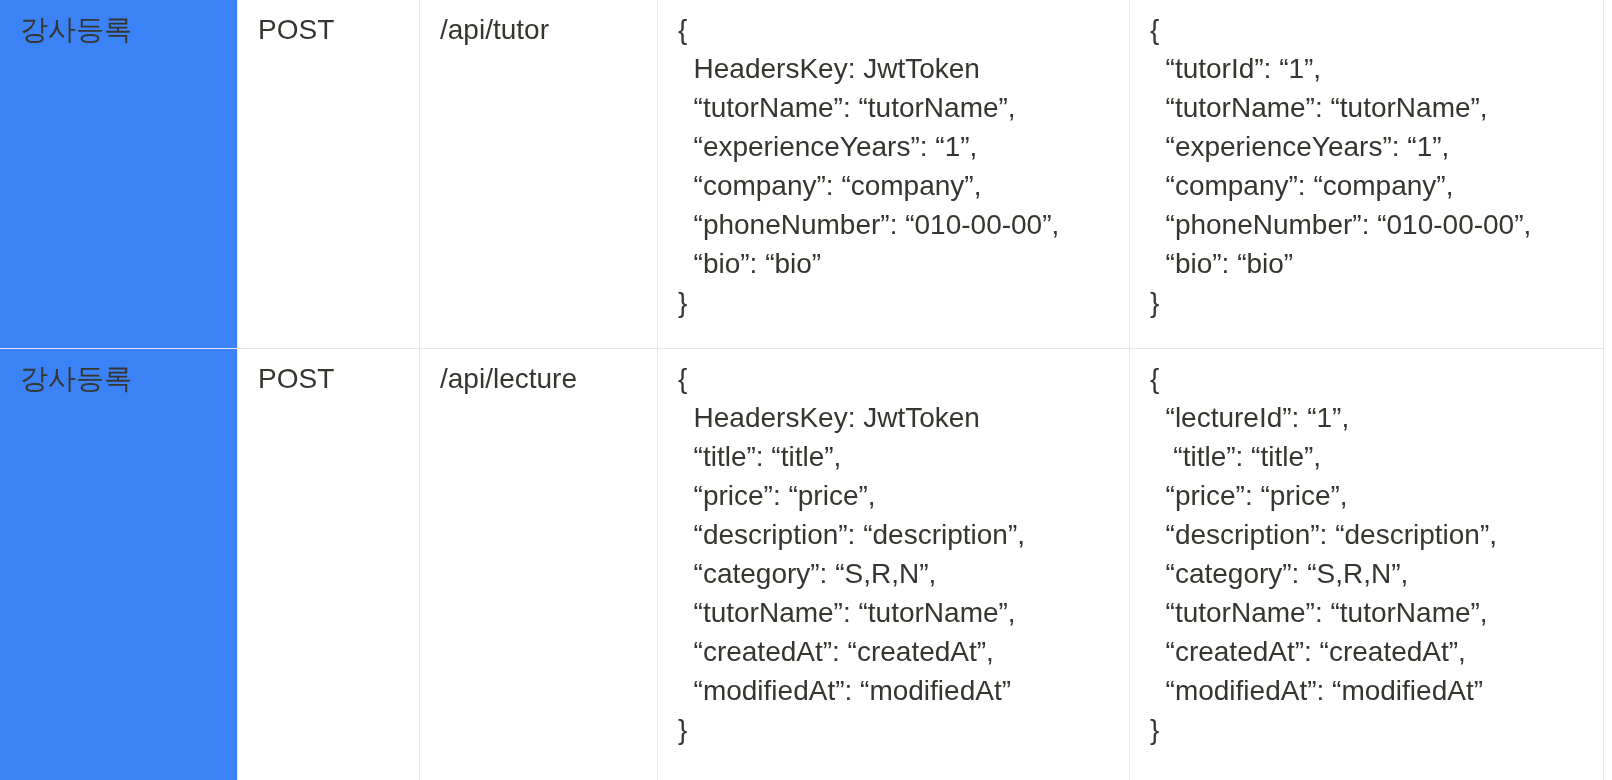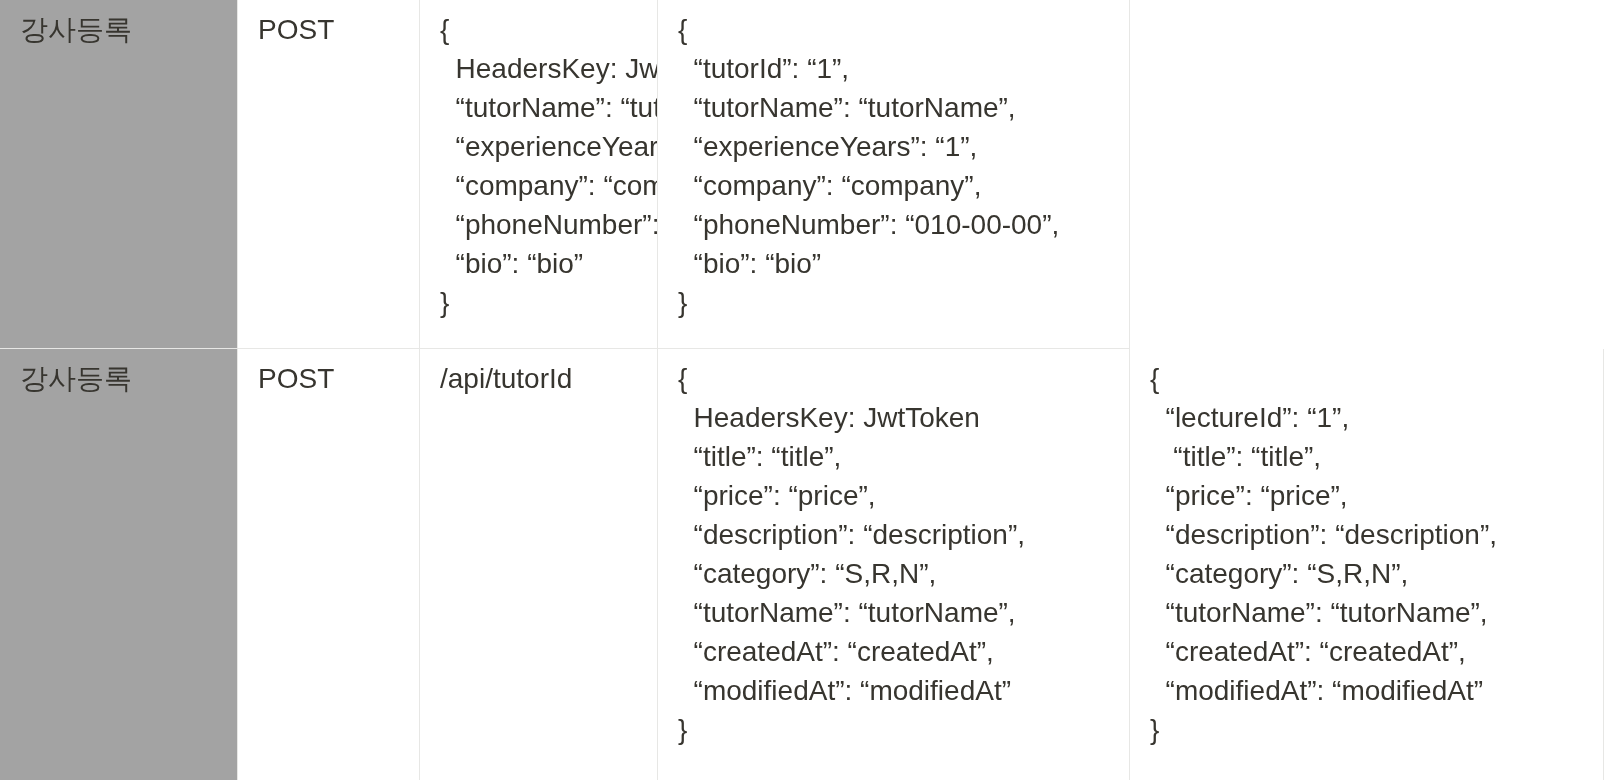--- a/index.html
+++ b/index.html
@@ -30,34 +30,35 @@
   .cell {
     padding: 10px 20px 16px 20px;
     border-right: 1px solid #e7e7e5;
     line-height: 39px;
     overflow: hidden;
   }
   .row-0 .cell {
     border-bottom: 1px solid #e7e7e5;
   }
   .cell-name {
-    background: #a3a3a3;
+    background: #3b82f6;
   }
   .cell-json {
     white-space: pre;
   }
 </style>
 </head>
 <body>
 
 <div class="api-table">
 
   <div class="api-row row-0">
     <div class="cell cell-name">강사등록</div>
     <div class="cell cell-method">POST</div>
+    <div class="cell cell-endpoint">/api/tutor</div>
     <div class="cell cell-json">{
   HeadersKey: JwtToken
   “tutorName”: “tutorName”,
   “experienceYears”: “1”,
   “company”: “company”,
   “phoneNumber”: “010-00-00”,
   “bio”: “bio”
 }</div>
     <div class="cell cell-json">{
   “tutorId”: “1”,
@@ -65,21 +66,21 @@
   “experienceYears”: “1”,
   “company”: “company”,
   “phoneNumber”: “010-00-00”,
   “bio”: “bio”
 }</div>
   </div>
 
   <div class="api-row row-1">
     <div class="cell cell-name">강사등록</div>
     <div class="cell cell-method">POST</div>
-    <div class="cell cell-endpoint">/api/tutorId</div>
+    <div class="cell cell-endpoint">/api/lecture</div>
     <div class="cell cell-json">{
   HeadersKey: JwtToken
   “title”: “title”,
   “price”: “price”,
   “description”: “description”,
   “category”: “S,R,N”,
   “tutorName”: “tutorName”,
   “createdAt”: “createdAt”,
   “modifiedAt”: “modifiedAt”
 }</div>

